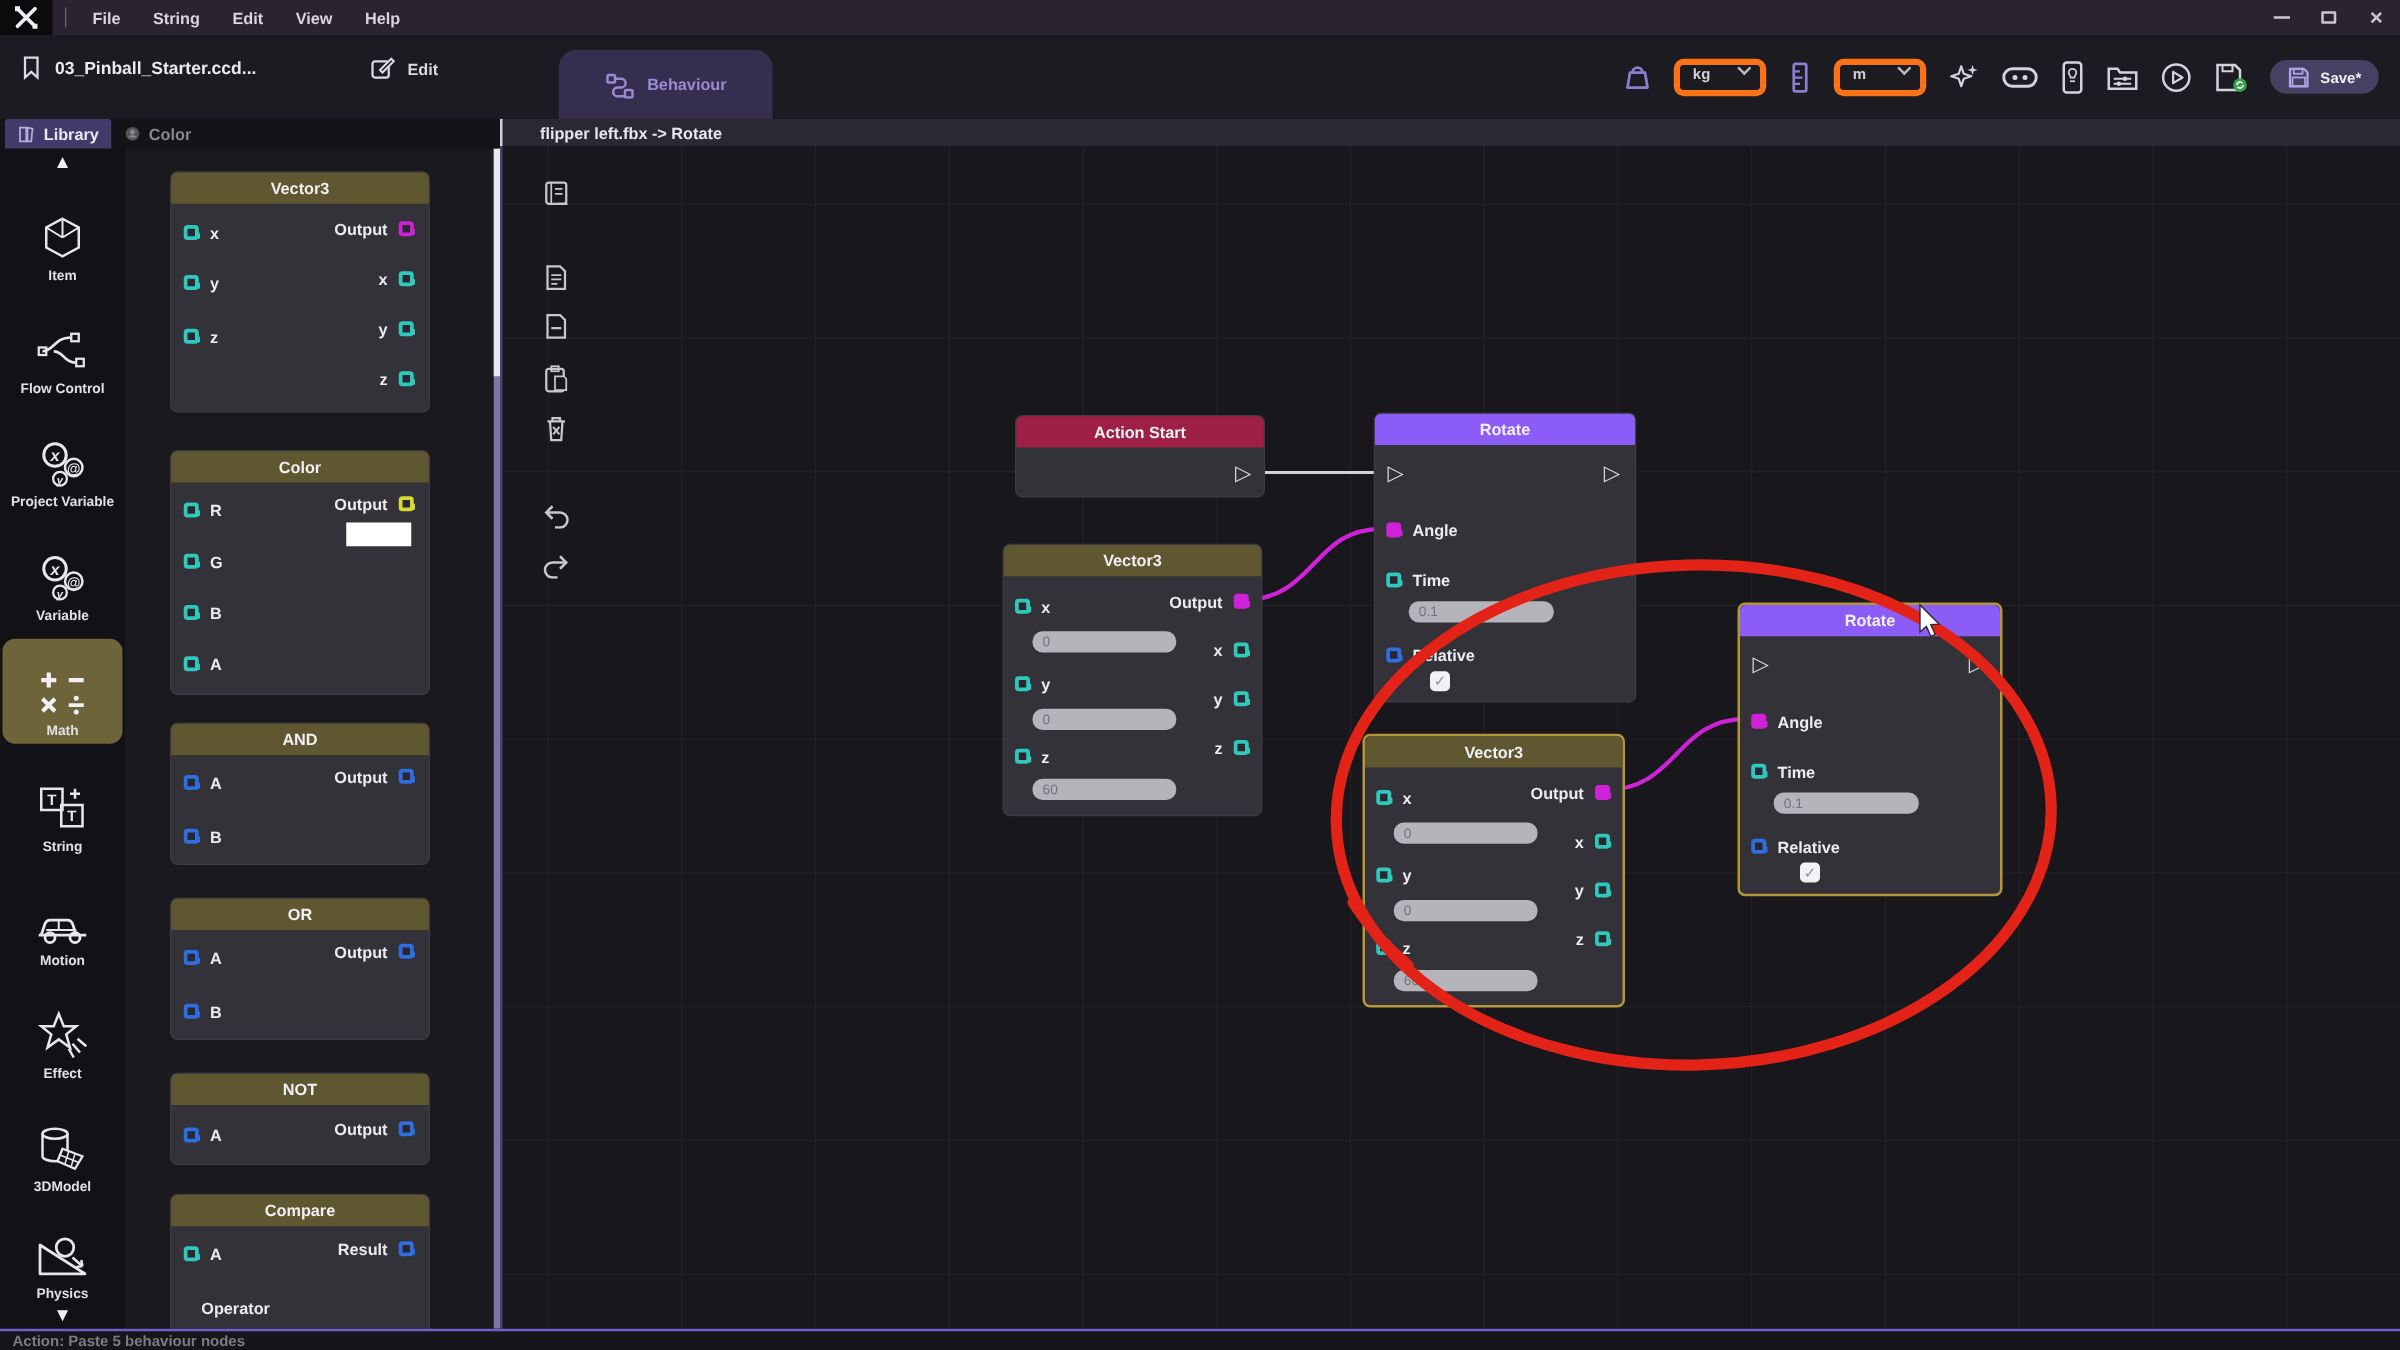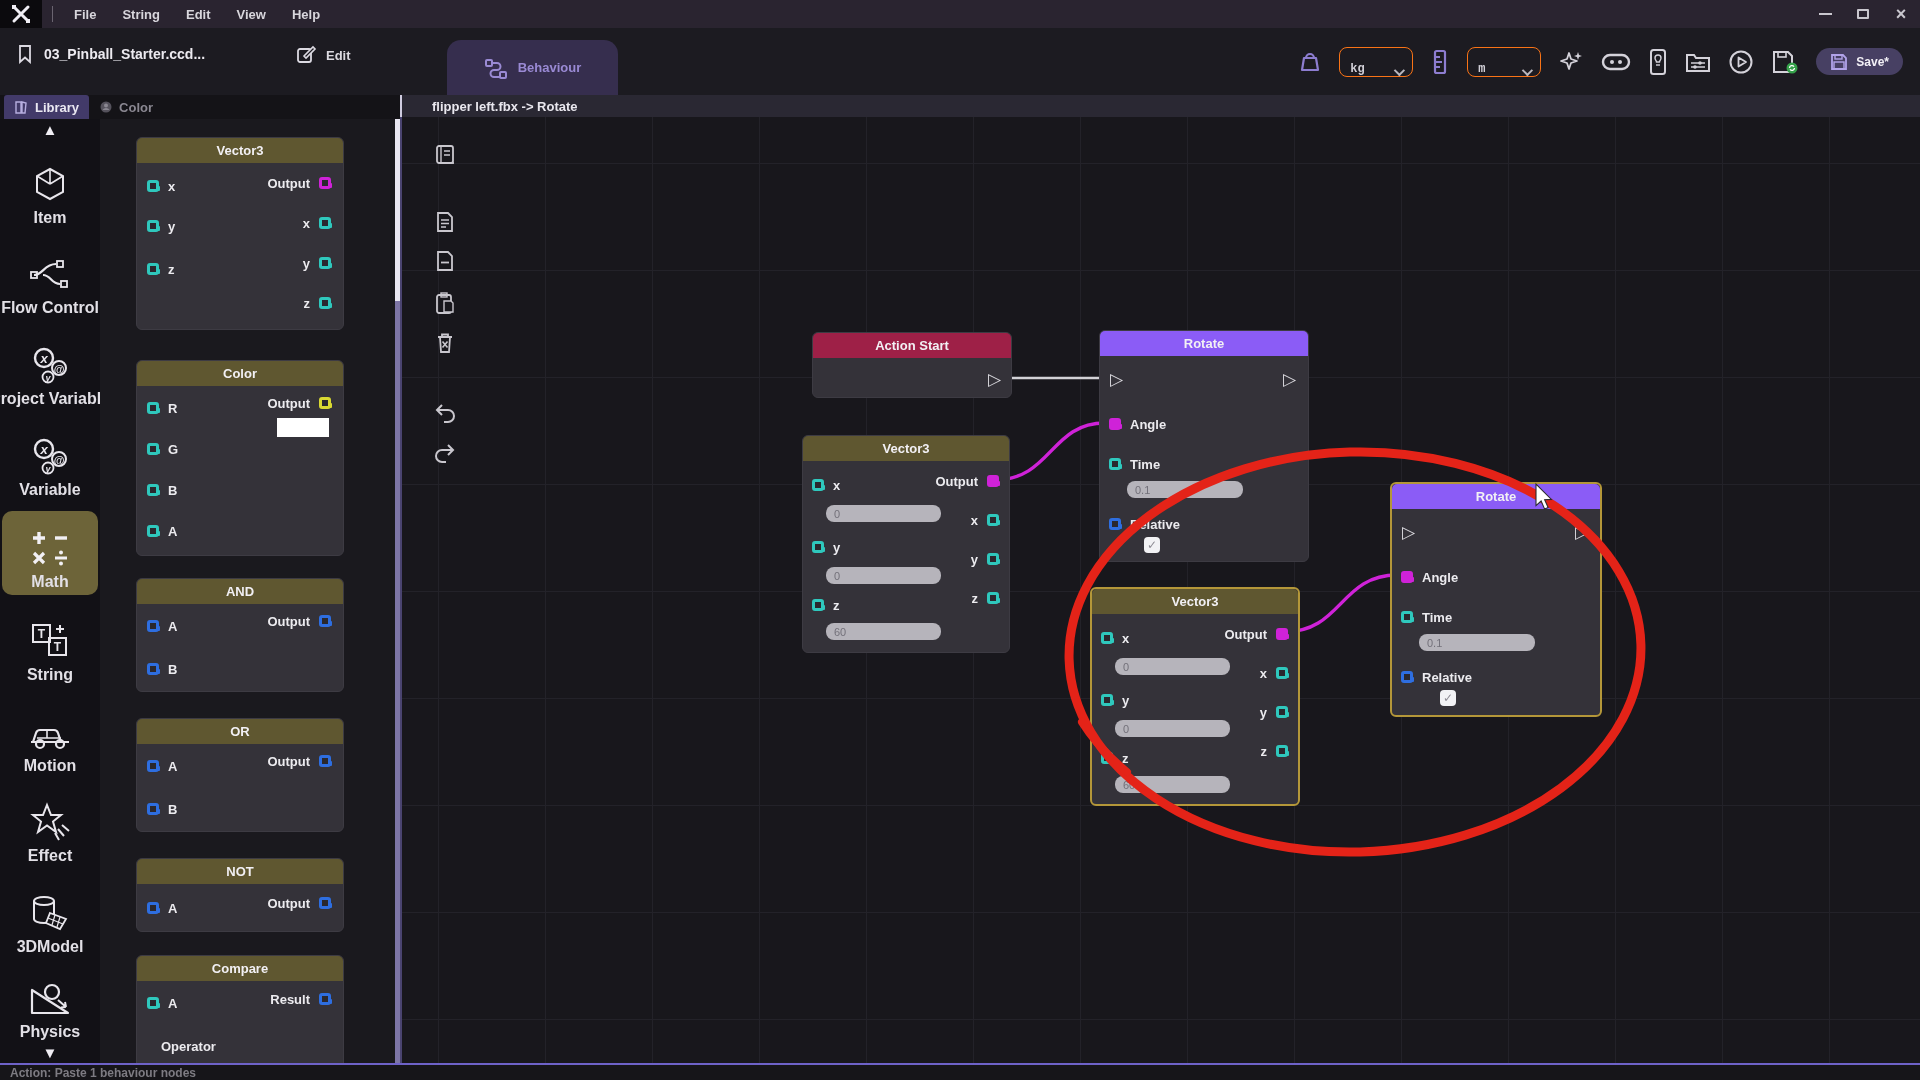--- a/index.html
+++ b/index.html
@@ -23,22 +23,22 @@
   
   .headerbar { position:absolute; left:0; top:28px; width:1920px; height:67px; background:#1c1b21; z-index:30; }
   .doc-group { position:absolute; left:16px; top:16px; display:flex; align-items:center; gap:10px; }
   .doc-title { color:#eceaf0; font-size:14px; font-weight:700; }
   .edit-group { position:absolute; left:295px; top:16px; display:flex; align-items:center; gap:9px; }
   .edit-label { color:#dcdae0; font-size:13px; font-weight:700; }
   .behaviour-tab { position:absolute; left:447px; top:12px; width:171px; height:55px; background:#362e4e;
     border-radius:14px 14px 0 0; display:flex; align-items:center; justify-content:center; gap:10px; }
   .behaviour-label { color:#9a8ad4; font-size:13px; font-weight:700; }
   .tool-cluster { position:absolute; right:17px; top:0; height:67px; display:flex; align-items:center; gap:17px; }
-  .unit-select { width:74px; height:30px; border:1px solid #f97316; border-radius:8px; display:flex;
-    align-items:flex-end; justify-content:space-between; padding:0 10px;font-family:Liberation Mono, monospace; }
+  .unit-select { width:74px; height:30px; border:5px solid #f97316; border-radius:8px; display:flex;
+    align-items:flex-start; justify-content:space-between; padding:0 10px; }
   .unit-label { color:#d2d0d8; font-size:12px; font-weight:700; }
   .chev { width:8px; height:8px; border-right:2px solid #b9b7be; border-bottom:2px solid #b9b7be;
     transform:rotate(45deg) translateY(-2px); }
   .iconbtn { display:flex; align-items:center; justify-content:center; }
   .save-btn { height:27px; background:#474063; border-radius:14px; display:flex; align-items:center;
     gap:8px; padding:0 14px; }
   .save-label { color:#f2f0f6; font-size:12px; font-weight:700; }
 
   
   .main { position:absolute; left:0; top:95px; width:1920px; height:756px; display:flex; }
@@ -48,21 +48,21 @@
   .ptab.sel { background:#423a69; color:#eae8f2; border-radius:3px 3px 0 0; margin-left:4px; }
   .ptab.unsel { color:#8a8791; }
   .leftcol-body { position:relative; height:944px; display:flex; }
 
   
   .rail { position:relative; width:100px; height:944px; background:#121116; flex:none; }
   .railArrow { position:absolute; left:0; width:100px; text-align:center; color:#f0eef4; font-size:15px; }
   .cat { position:absolute; left:2px; width:96px; height:84px; display:flex; flex-direction:column;
     align-items:center; justify-content:flex-end; gap:5px; padding-bottom:4px; border-radius:10px; }
   .cat.sel { background:#6d6439; }
-  .catlabel { color:#e2e0e6; font-size:16px; font-weight:700; white-space:nowrap; }
+  .catlabel { color:#e2e0e6; font-size:11px; font-weight:700; white-space:nowrap; }
 
   
   .templates { position:relative; flex:1; background:#1a191e; overflow:hidden; }
   .panel-scrollbar { position:absolute; right:0; top:0; width:5px; height:944px; background:#7d75a6; }
   .panel-scrollbar .thumb { position:absolute; left:0; top:0; width:5px; height:182px; background:#e9e7f2; }
 
   
   .node { position:absolute; background:#343239; border-radius:6px; border:1px solid #3d3b43; }
   .node.selected { border:2px solid #b49739; }
   .nhd { position:absolute; left:0; top:0; right:0; height:25px; border-radius:5px 5px 0 0;
@@ -674,16 +674,16 @@
             <path d="M0 0 L0 16 L3.8 12.6 L6.4 18.6 L9 17.4 L6.4 11.6 L11.4 11.4 Z" fill="#ffffff" stroke="#2a2a2e" stroke-width="0.8"></path>
           </g>
         </svg>
 
       </div>
     </div>
   </div>
 
   <div style="position:absolute; left:0; top:1063px; width:1920px; height:17px; background:#161519;
               border-top:2px solid #6e62c8; display:flex; align-items:center; padding-left:10px;">
-    <span style="color:#7d7b82; font-size:12px; font-weight:700;">Action: Paste 1 behaviour nodes</span>
+    <span style="color:#7d7b82; font-size:12px; font-weight:700;">Action: Paste 5 behaviour nodes</span>
   </div>
 
 </div>
 
 </body></html>

